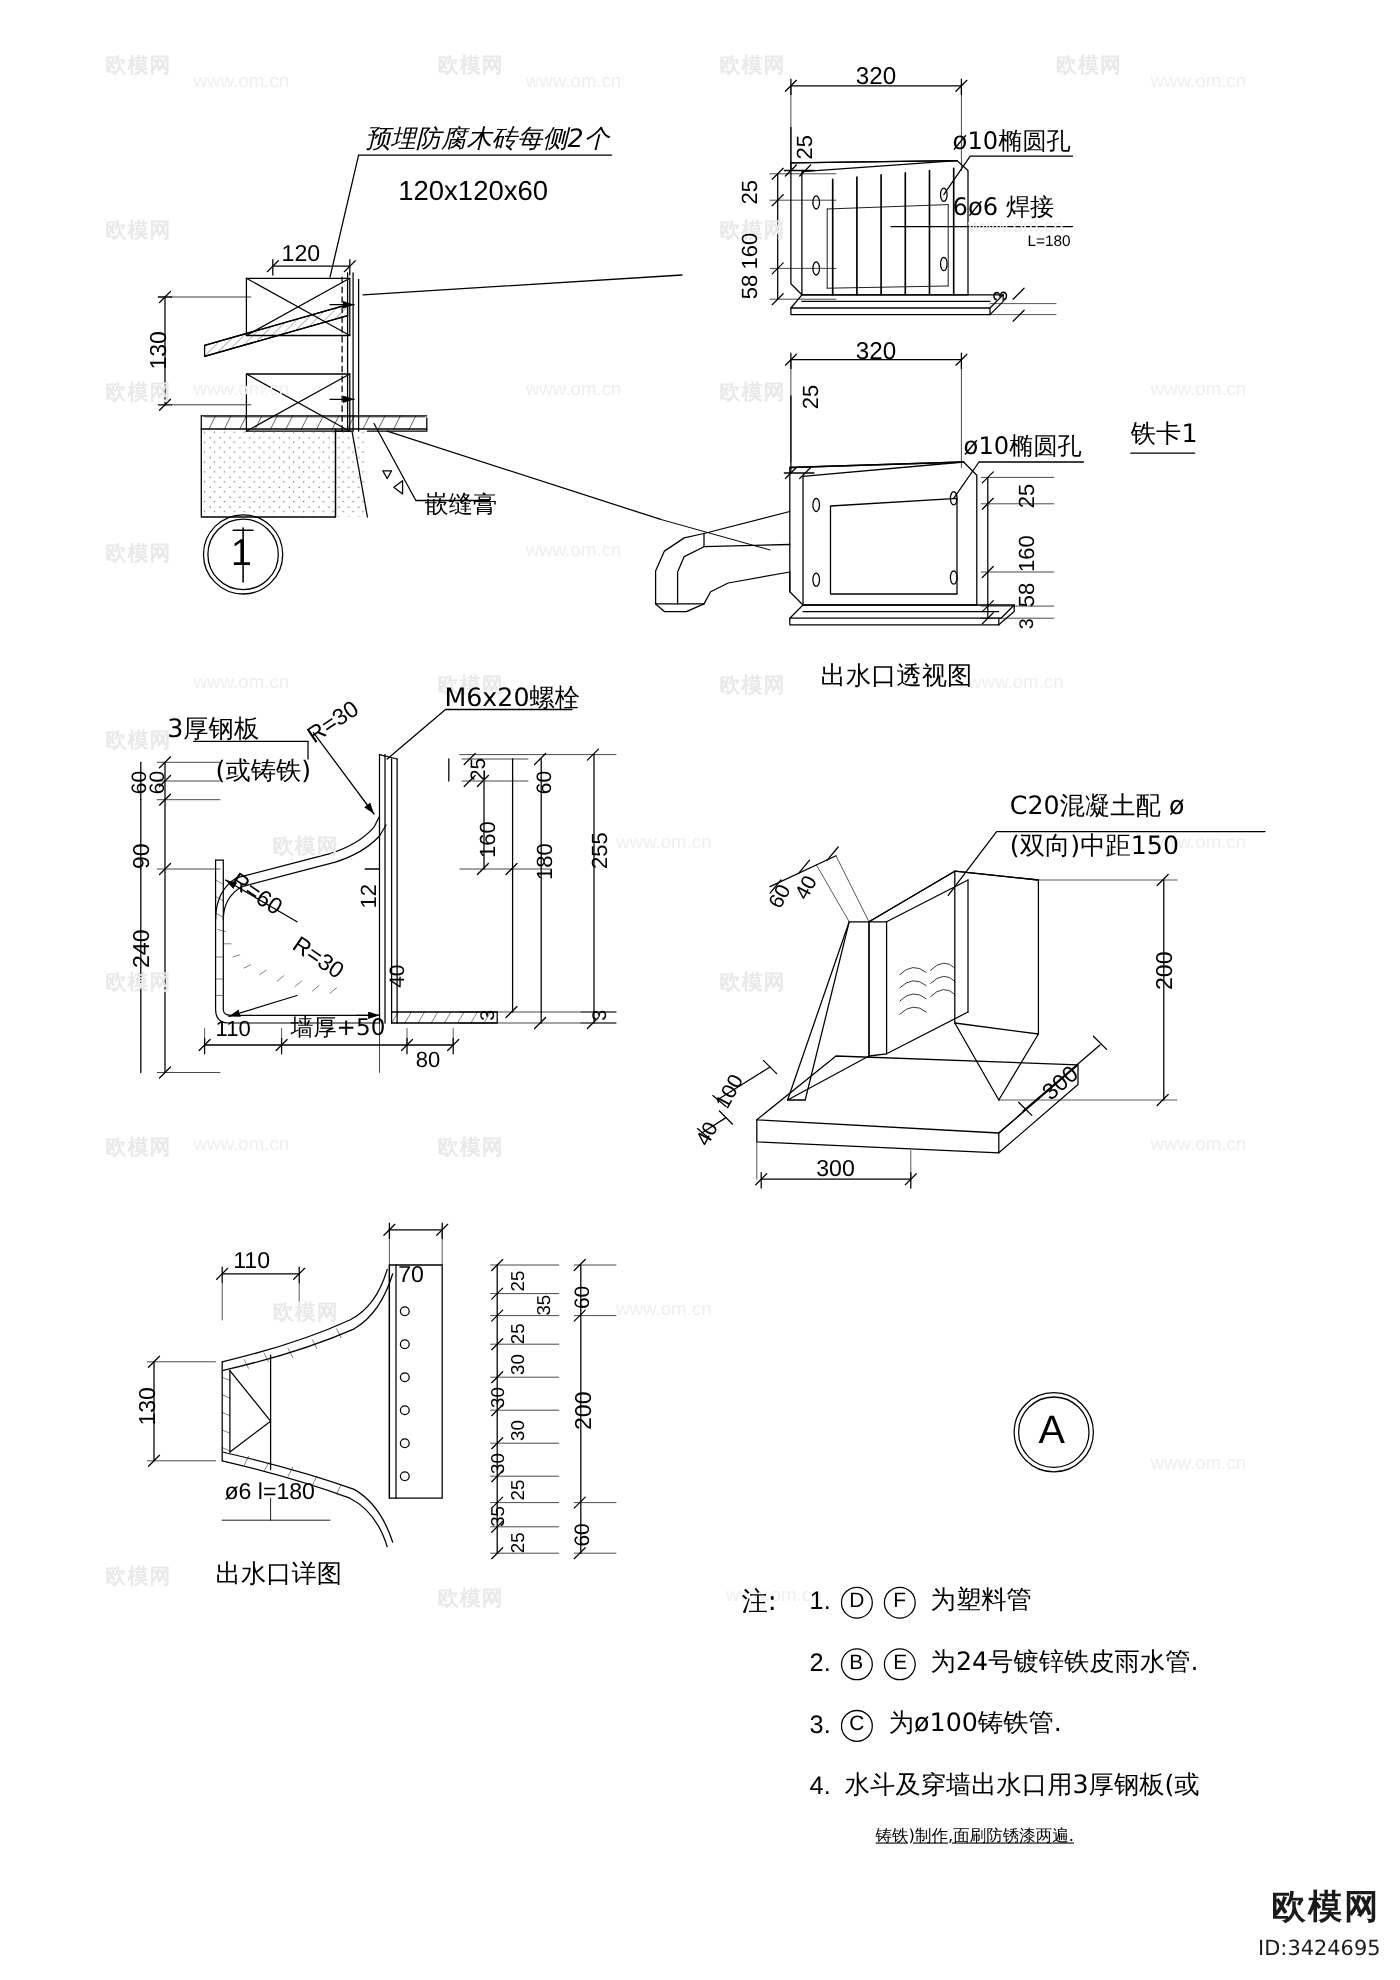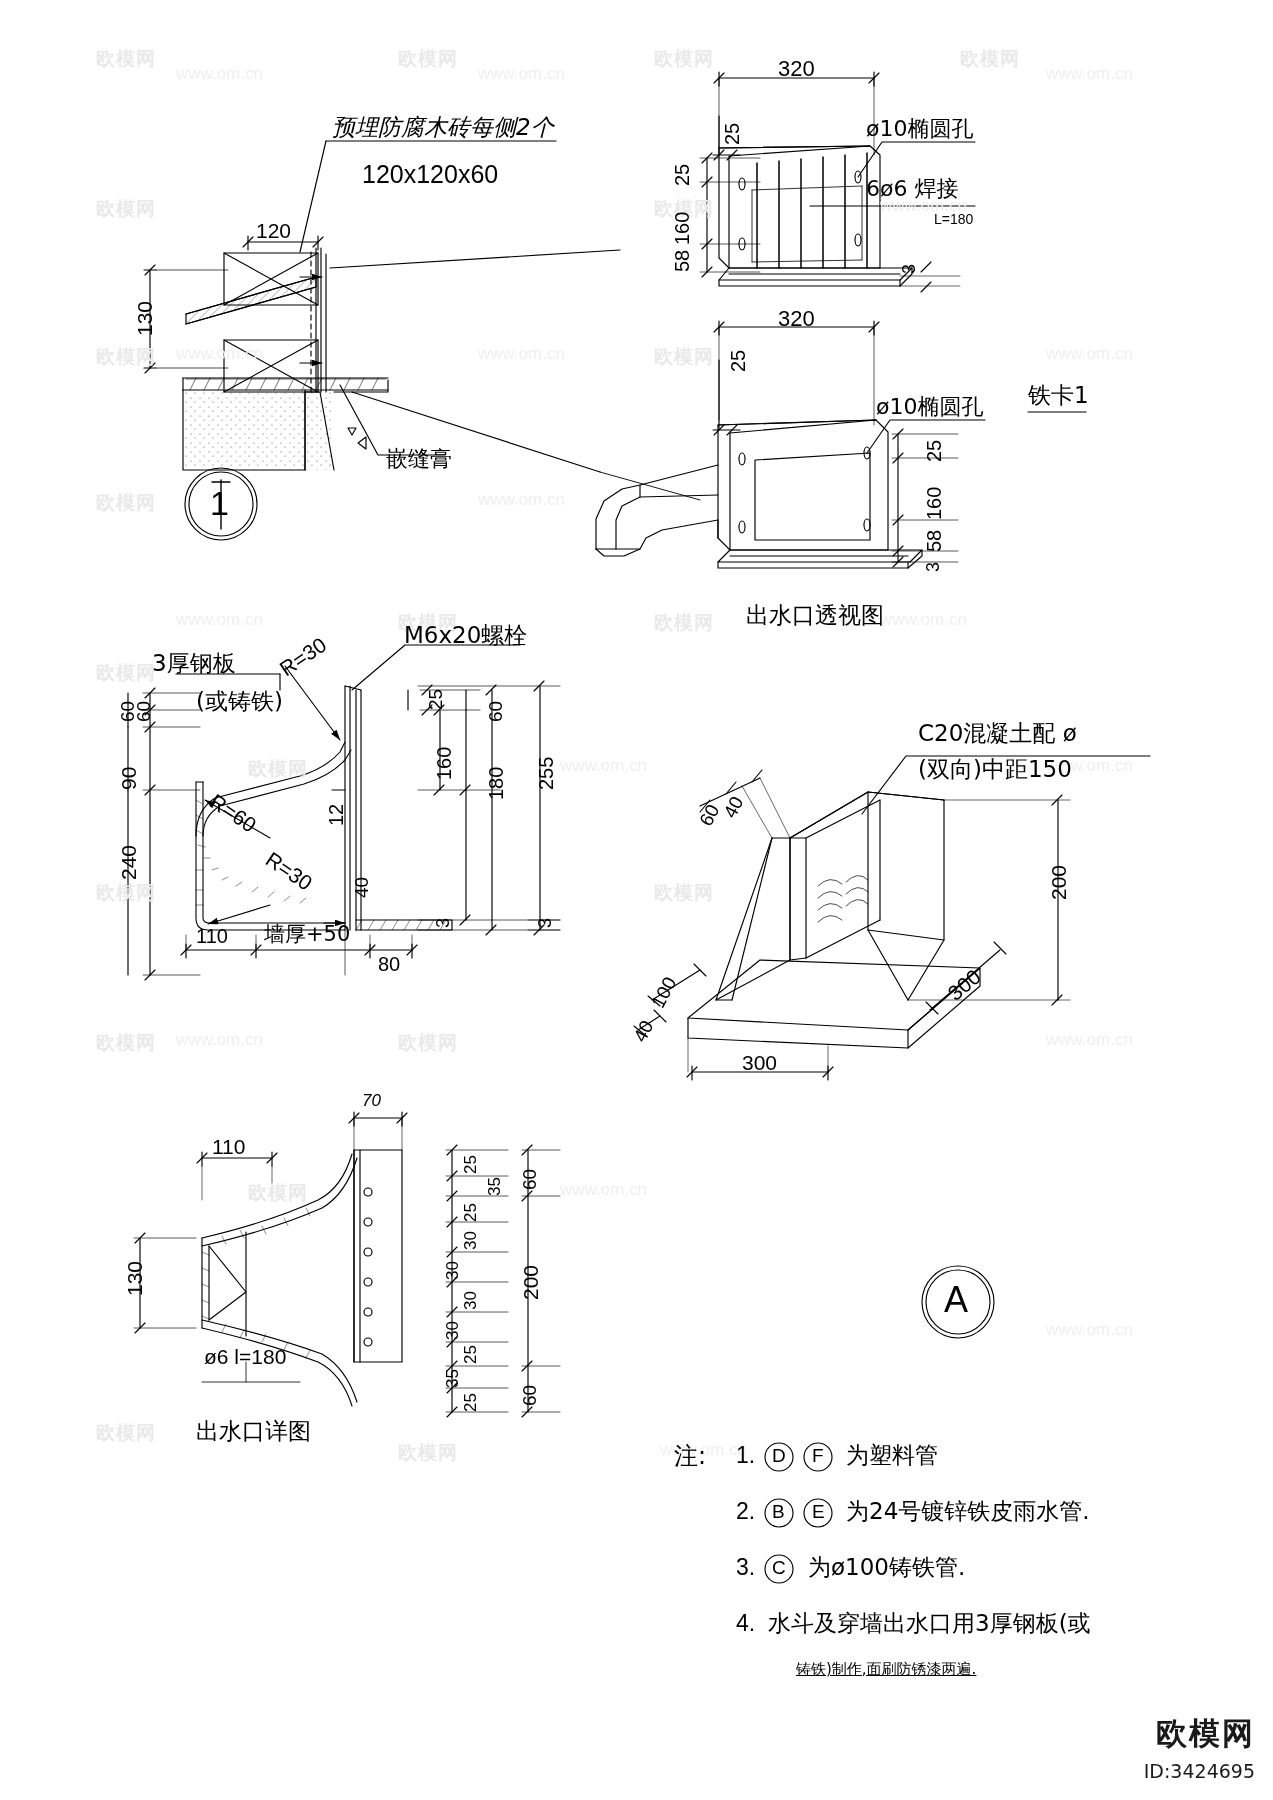--- a/index.html
+++ b/index.html
@@ -512,21 +512,21 @@
 <div class="txt cn" style="left:918px;top:758px;font-size:23px;">(双向)中距150</div>
 <div class="txt" style="left:696px;top:820px;font-size:19px;transform:rotate(-62deg);transform-origin:0 0;">60</div>
 <div class="txt" style="left:720px;top:812px;font-size:19px;transform:rotate(-62deg);transform-origin:0 0;">40</div>
 <div class="txt rot90" style="left:1048px;top:900px;font-size:21px;">200</div>
 <div class="txt" style="left:944px;top:988px;font-size:21px;transform:rotate(-40deg);transform-origin:0 0;">300</div>
 <div class="txt" style="left:742px;top:1052px;font-size:21px;">300</div>
 <div class="txt" style="left:648px;top:1002px;font-size:19px;transform:rotate(-62deg);transform-origin:0 0;">100</div>
 <div class="txt" style="left:630px;top:1036px;font-size:19px;transform:rotate(-62deg);transform-origin:0 0;">40</div>
 <div class="txt" style="left:944px;top:1282px;font-size:36px;">A</div>
 
-<div class="txt" style="left:362px;top:1092px;font-size:17px;font-style:italic;">70</div>
+<div class="txt" style="left:362px;top:1148px;font-size:21px;">70</div>
 <div class="txt" style="left:212px;top:1136px;font-size:21px;">110</div>
 <div class="txt rot90" style="left:124px;top:1296px;font-size:21px;">130</div>
 <div class="txt" style="left:204px;top:1346px;font-size:21px;">ø6  l=180</div>
 <div class="txt cn" style="left:196px;top:1420px;font-size:23px;">出水口详图</div>
 
 <div class="txt rot90" style="left:462px;top:1174px;font-size:17px;">25</div>
 <div class="txt rot90" style="left:486px;top:1196px;font-size:17px;">35</div>
 <div class="txt rot90" style="left:462px;top:1222px;font-size:17px;">25</div>
 <div class="txt rot90" style="left:462px;top:1250px;font-size:17px;">30</div>
 <div class="txt rot90" style="left:444px;top:1280px;font-size:17px;">30</div>

